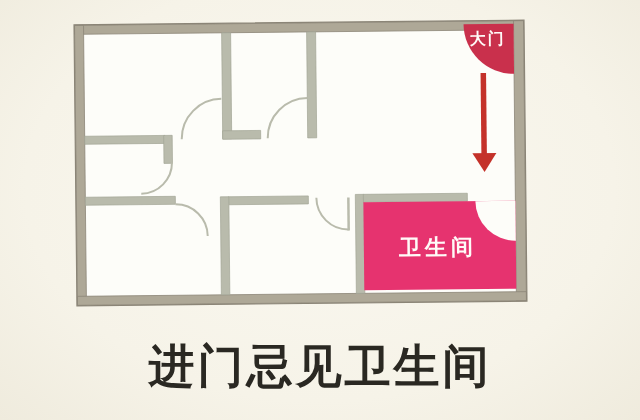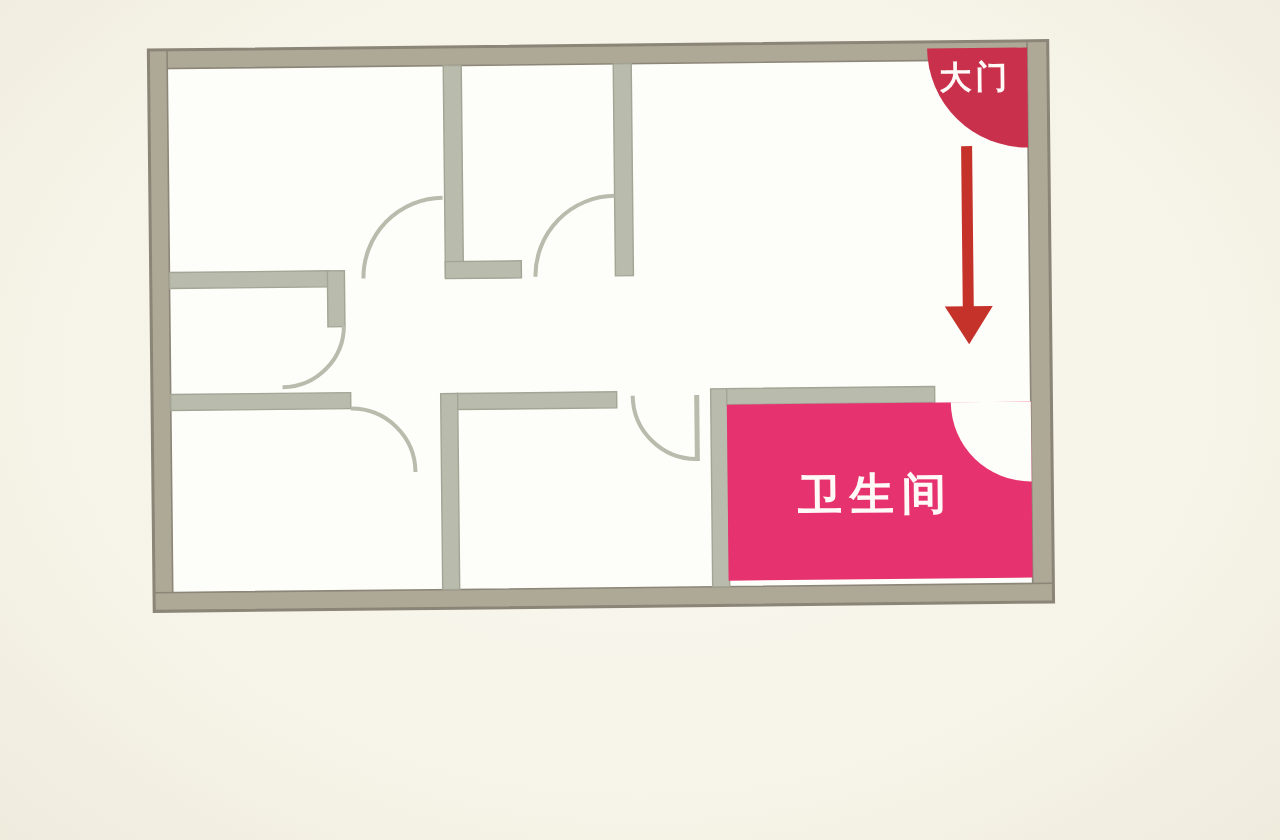--- a/index.html
+++ b/index.html
@@ -71,14 +71,15 @@
       <text class="door-label" x="489" y="46" text-anchor="middle" fill="#fffaf8">大门</text>
 
       <g>
         <rect x="481.5" y="75" width="5.5" height="82" fill="#c4322a"></rect>
         <polygon points="472.5,155 496.5,155 484.5,174" fill="#c4322a"></polygon>
       </g>
 
     </g>
   </svg>
 
+  <div class="caption">进门忌见卫生间</div>
 
 </div>
 
 </body></html>

